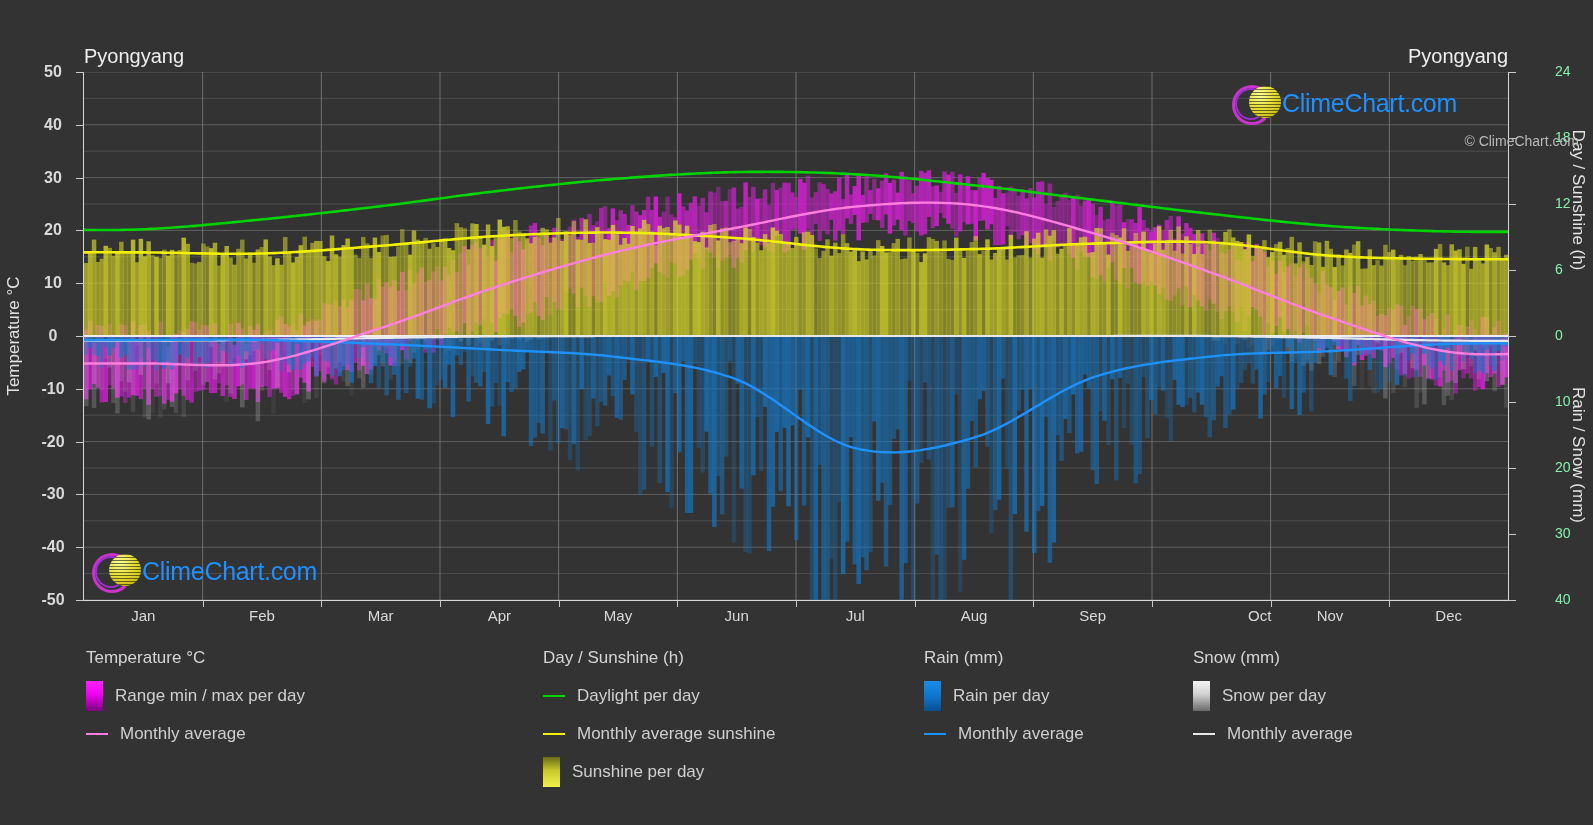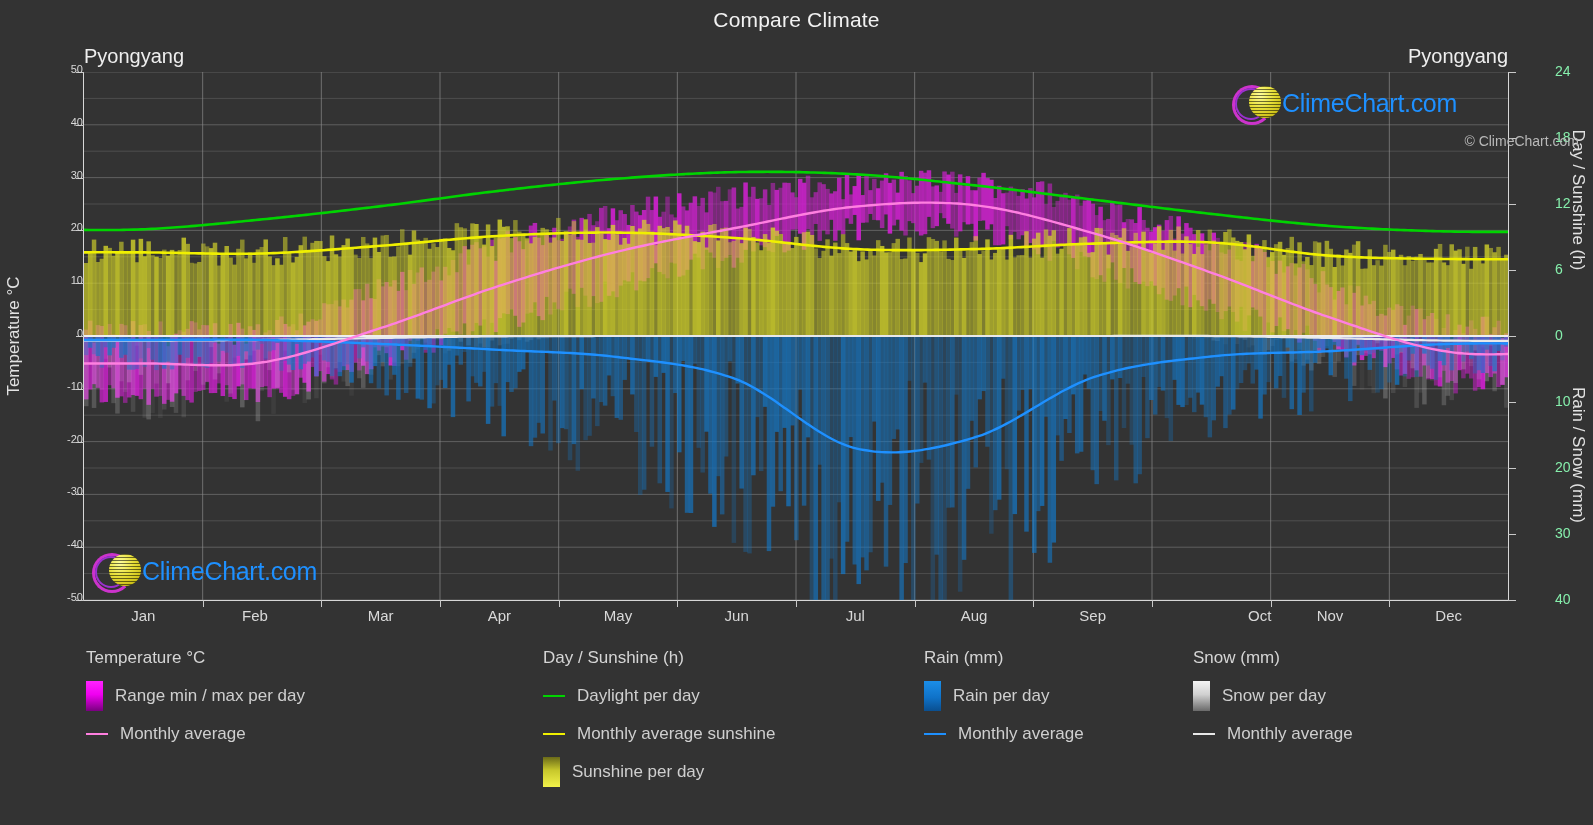--- a/index.html
+++ b/index.html
@@ -32,22 +32,22 @@
   .axis-line{position:absolute;background:#d7d7d7;}
   #axis-left{left:83px;top:72px;width:1px;height:529px;}
   #axis-right{left:1508px;top:72px;width:1px;height:529px;}
   #axis-bottom{left:83px;top:600px;width:1426px;height:1px;}
 
   .tick{position:absolute;background:#c9c9c9;height:1px;}
   .tick-l{left:76px;width:8px;}
   .tick-r{left:1508px;width:8px;}
   .tickx{position:absolute;background:#c9c9c9;width:1px;height:7px;top:600px;}
 
-  .ylabel-l{position:absolute;right:1510px;font-size:11px;color:#d9d9d9;
-            text-align:right;width:60px;transform:translateY(-9px);}
+  .ylabel-l{position:absolute;right:1510px;font-size:16px;color:#d9d9d9;
+            text-align:center;width:60px;transform:translateY(-9px);font-weight:bold;}
   .ylabel-r{position:absolute;left:1521px;font-size:14px;color:#86efac;
             text-align:left;width:50px;transform:translateY(-9px);margin-left:34px;}
   .xlabel{position:absolute;top:607px;font-size:15px;color:#d9d9d9;
           text-align:center;width:120px;transform:translateX(-60px);}
 
   .axis-title{position:absolute;font-size:17px;color:#e2e2e2;white-space:nowrap;}
   #ytitle-left{left:14px;top:336px;transform:translate(-50%,-50%) rotate(-90deg);transform-origin:center;}
   #ytitle-r1{left:1578px;top:200px;transform:translate(-50%,-50%) rotate(90deg);transform-origin:center;}
   #ytitle-r2{left:1578px;top:455px;transform:translate(-50%,-50%) rotate(90deg);transform-origin:center;}
 
@@ -84,21 +84,20 @@
   .sw-box{width:17px;height:30px;flex:0 0 auto;}
   .sw-line{width:22px;height:0;border-top:2px solid;flex:0 0 auto;margin:0 0 0 0;}
   .sw-wrap{width:22px;display:flex;justify-content:center;align-items:center;flex:0 0 auto;}
   #copyright{position:absolute;right:14px;top:133px;font-size:14px;color:#b9b9b9;}
 </style>
 </head>
 <body>
 
 <div id="root">
 
-  <div class="chart-title">Compare Climate</div>
   <div class="city-left">Pyongyang</div>
   <div class="city-right">Pyongyang</div>
 
   <div id="plot">
     <svg id="plot-svg" width="1424" height="528" viewBox="0 0 1424 528">
         <defs>
           <g></g>
         </defs>
         <g>
           <line x1="0" y1="0" x2="1424" y2="0" stroke="#6f6f6f" stroke-width="1" stroke-opacity="0.75"></line>
@@ -1502,21 +1501,21 @@
       <div class="tick tick-r" style="top: 468px;"></div>
       <div class="ylabel-r" style="top: 468px;">20</div>
       <div class="tick tick-r" style="top: 534px;"></div>
       <div class="ylabel-r" style="top: 534px;">30</div>
       <div class="tick tick-r" style="top: 600px;"></div>
       <div class="ylabel-r" style="top: 600px;">40</div>
     </div>
   <div id="ticks-bottom">
       <div class="xlabel" style="left: 143.333px;">Jan</div>
       <div class="tickx" style="left: 202.667px;"></div>
-      <div class="xlabel" style="left: 255px;">Feb</div>
+      <div class="xlabel" style="left: 262px;">Feb</div>
       <div class="tickx" style="left: 321.333px;"></div>
       <div class="xlabel" style="left: 380.667px;">Mar</div>
       <div class="tickx" style="left: 440px;"></div>
       <div class="xlabel" style="left: 499.333px;">Apr</div>
       <div class="tickx" style="left: 558.667px;"></div>
       <div class="xlabel" style="left: 618px;">May</div>
       <div class="tickx" style="left: 677.333px;"></div>
       <div class="xlabel" style="left: 736.667px;">Jun</div>
       <div class="tickx" style="left: 796px;"></div>
       <div class="xlabel" style="left: 855.333px;">Jul</div>

